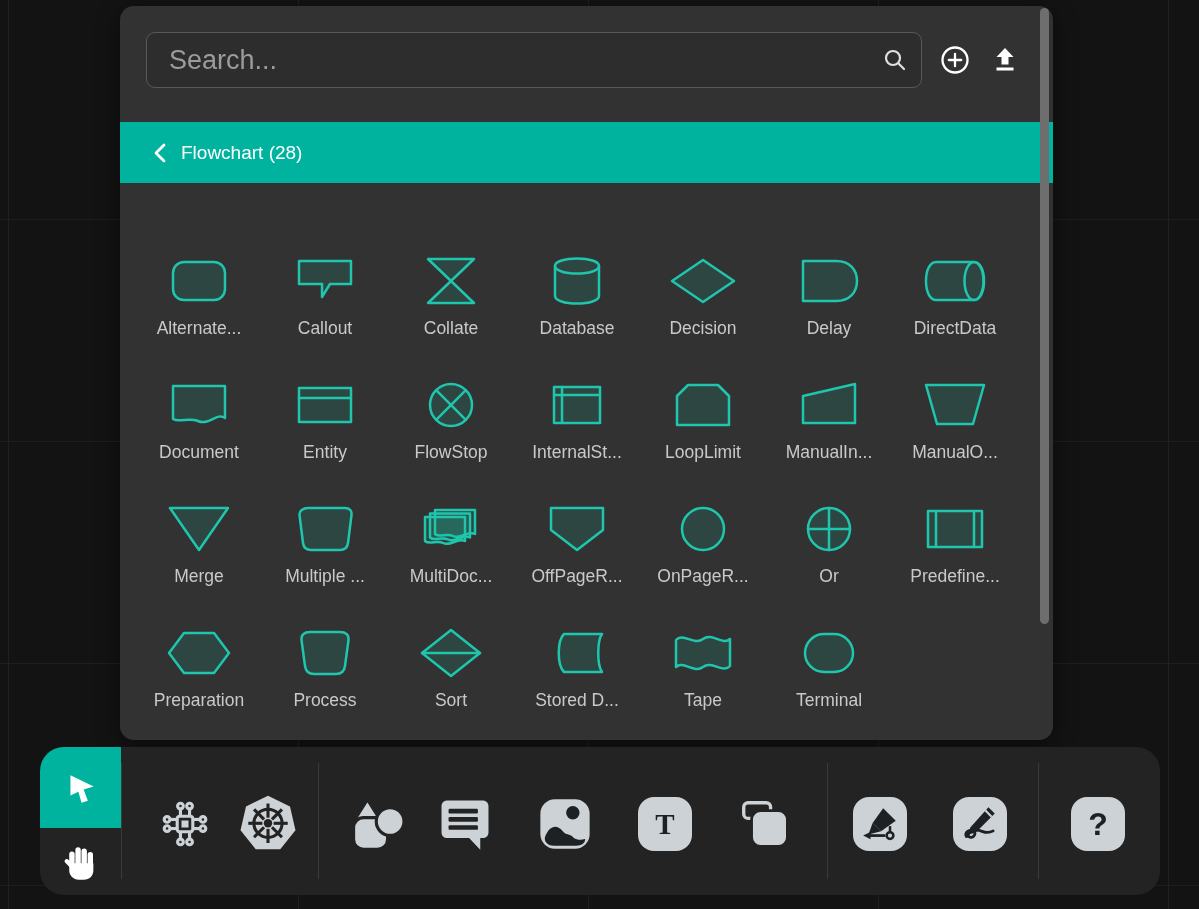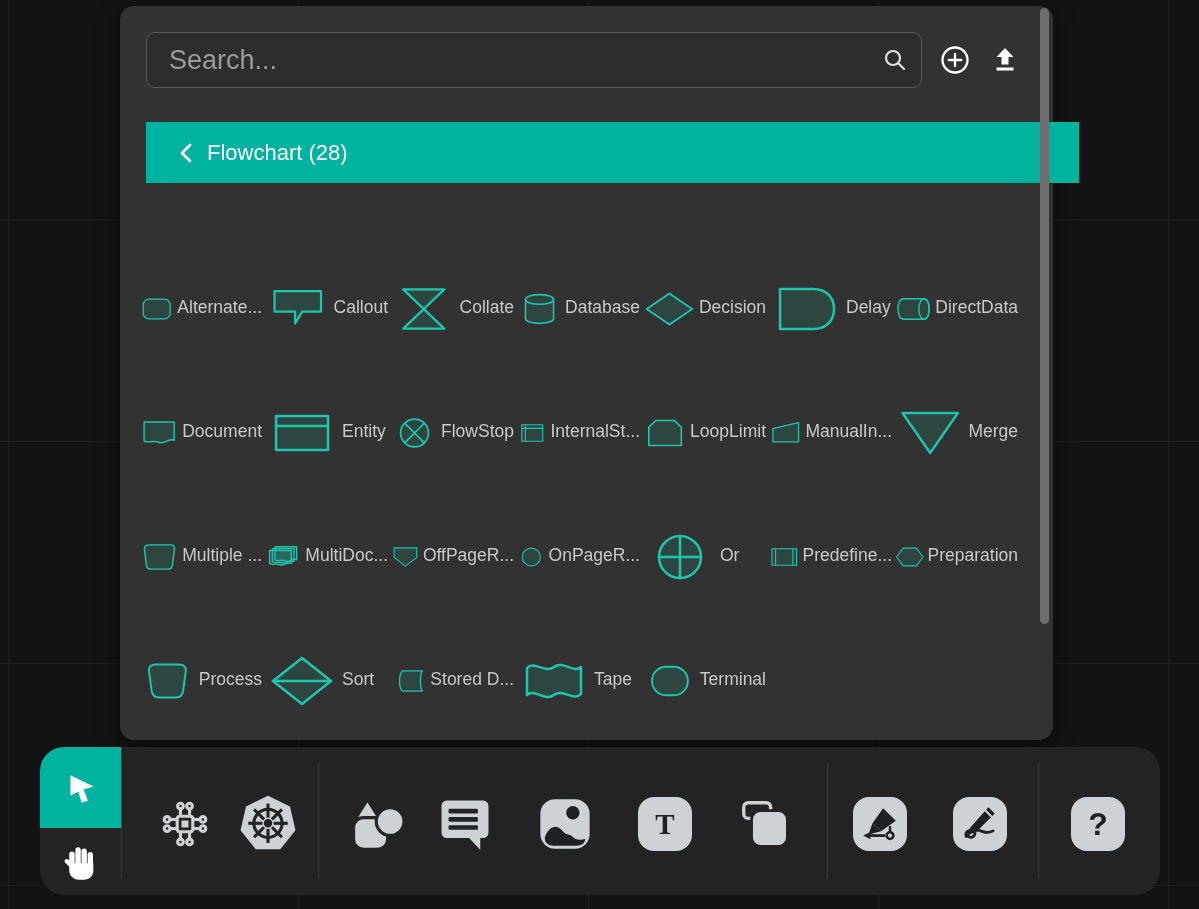--- a/index.html
+++ b/index.html
@@ -25,27 +25,27 @@
     font-family:"Liberation Sans",sans-serif;
   }
   .search-input::placeholder{color:#9c9c9c;}
   .mag{position:absolute;left:762px;top:41px;}
   .hbtn{position:absolute;top:37px;cursor:pointer;}
   .hbtn.add{left:818px;}
   .hbtn.upl{left:868px;}
   .cat-header{
     position:absolute;left:0;top:116px;width:100%;height:61px;background:#00b39f;
     display:flex;align-items:center;gap:13px;padding-left:32px;box-sizing:border-box;
-    color:#ffffff;font-size:22px;cursor:pointer;margin-left:26px;
+    color:#ffffff;font-size:19px;cursor:pointer;
   }
   .shape-grid{
     position:absolute;left:16px;top:177px;width:900px;
     padding-top:58px;display:flex;flex-wrap:wrap;
   }
-  .tile{width:126px;height:124px;display:flex;flex-direction:row;align-items:center;cursor:pointer;}
+  .tile{width:126px;height:124px;display:flex;flex-direction:column;align-items:center;cursor:pointer;}
   .tile svg.shape{width:80px;height:56px;margin-top:12px;}
   .shape *{stroke:#1fc6ad;stroke-width:2.5;fill:rgba(31,198,173,0.14);stroke-linejoin:round;stroke-linecap:round;}
   .shape [fill="none"]{fill:none;}
   .tile-label{margin-top:9px;font-size:17.5px;color:#c9c9c9;white-space:nowrap;}
   .vscroll{
     position:absolute;left:920px;top:2px;width:9px;height:616px;
     background:#6e6e6e;border-radius:5px;
   }
   
   .toolbar{
@@ -173,20 +173,26 @@
         <svg class="shape" viewBox="0 0 80 56">
           <path d="M25 8 H55 L66 19 V48 H14 V19 Z"></path>
         </svg>
         <div class="tile-label">LoopLimit</div>
       </div>
       <div class="tile">
         <svg class="shape" viewBox="0 0 80 56">
           <polygon points="14,19 66,7 66,46 14,46"></polygon>
         </svg>
         <div class="tile-label">ManualIn...</div>
+      </div>
+      <div class="tile">
+        <svg class="shape" viewBox="0 0 80 56">
+          <polygon points="11,8 69,8 58,47 22,47"></polygon>
+        </svg>
+        <div class="tile-label">ManualO...</div>
       </div>
       <div class="tile">
         <svg class="shape" viewBox="0 0 80 56">
           <polygon points="11,7 69,7 40,49"></polygon>
         </svg>
         <div class="tile-label">Merge</div>
       </div>
       <div class="tile">
         <svg class="shape" viewBox="0 0 80 56">
           <path d="M23 7 H60 C65 7 67 10 66.5 14 L63 42 C62.5 46 60 49 55 49 H26 C21 49 18.5 46 18 42 L14.5 14 C14 10 18 7 23 7 Z"></path>

